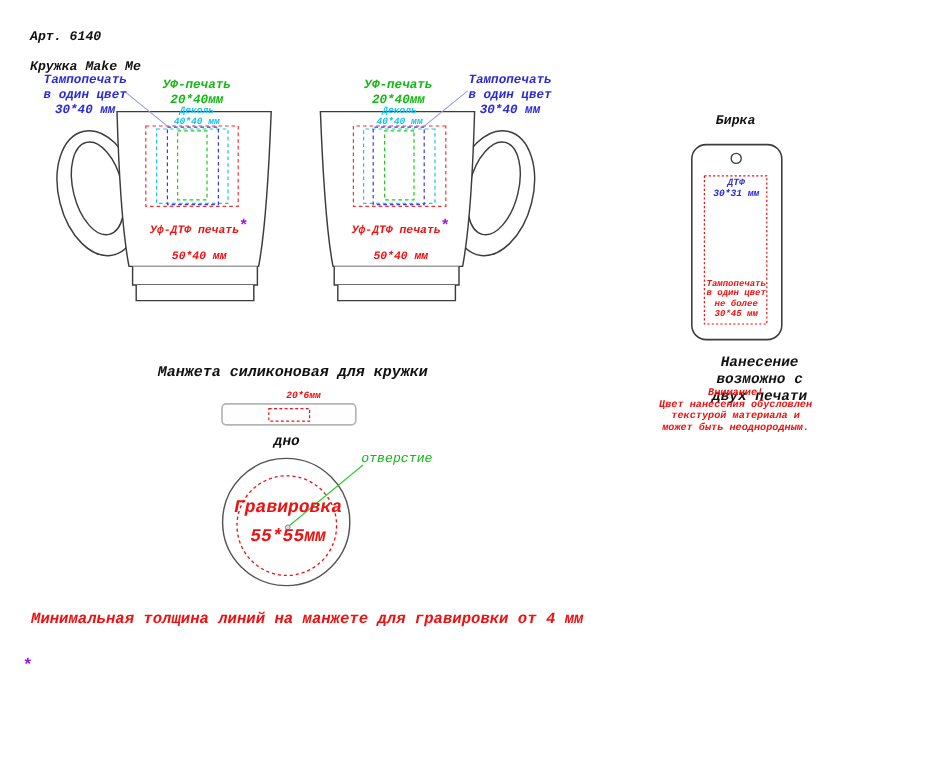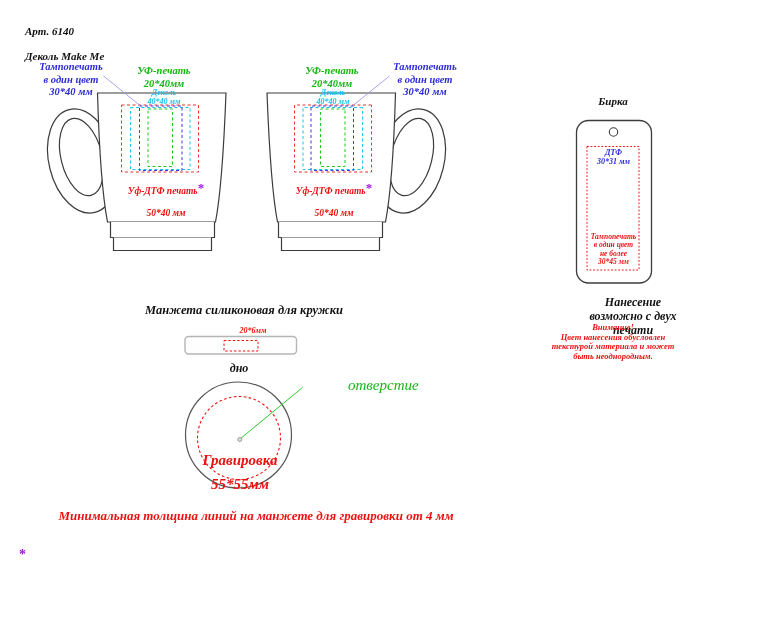--- a/index.html
+++ b/index.html
@@ -1,17 +1,17 @@
 <!DOCTYPE html>
 <html><head>
 <meta charset="utf-8">
 <style>
   html,body{margin:0;padding:0;background:#fff;}
   #sheet{position:relative;width:741px;height:641px;background:#ffffff;overflow:hidden;
-         font-family:Liberation Serif, serif;}
+         font-family:Liberation Mono, monospace;}
   #lineart{position:absolute;left:0;top:0;}
   .lbl{position:absolute;font-style:italic;font-weight:bold;white-space:pre-line;line-height:1.15;}
   .ctr{transform:translateX(-50%);text-align:center;}
   .c-blue{color:#2b2bd5;}
   .c-green{color:#14b814;}
   .c-cyan{color:#18c3ec;}
   .c-red{color:#ee1111;}
   .c-purple{color:#a213dd;}
   .c-black{color:#111111;}
   .star{color:#a213dd;font-style:normal;font-size:13px;vertical-align:2px;line-height:0;}
@@ -63,21 +63,21 @@
     <rect x="224" y="340.5" width="34" height="10.5" fill="none" stroke="#ee1111" stroke-width="1" stroke-dasharray="2.4 2"></rect>
 
     <circle cx="238.5" cy="435" r="53" fill="#ffffff" stroke="#555555" stroke-width="1.2"></circle>
     <circle cx="239" cy="438" r="41.5" fill="none" stroke="#ee1111" stroke-width="1.1" stroke-dasharray="2.6 2.4"></circle>
     <line x1="240" y1="439" x2="302.5" y2="387.5" stroke="#2ecc2e" stroke-width="1"></line>
     <circle cx="239.8" cy="439.5" r="2" fill="#dddddd" stroke="#888888" stroke-width="0.8"></circle>
   </svg>
 
   <div class="lbl c-black" style="left:25px;top:12px;font-size:11px;line-height:12.5px;">
     <div>Арт. 6140</div>
-    <div>Деколь Make Me</div>
+    <div>Кружка Make Me</div>
   </div>
 
   <div class="lbl ctr c-blue" style="left:71px;top:61px;font-size:10.5px;line-height:12.5px;">Тампопечать
 в один цвет
 30*40 мм</div>
   <div class="lbl ctr c-green" style="left:164px;top:65px;font-size:10.5px;line-height:12.5px;">УФ-печать
 20*40мм</div>
   <div class="lbl ctr c-cyan" style="left:164px;top:88px;font-size:8px;line-height:9px;">Деколь
 40*40 мм</div>
   <div class="lbl ctr c-red" style="left:166px;top:175px;font-size:9.5px;line-height:11px;">
@@ -104,20 +104,20 @@
 в один цвет
 не более
 30*45 мм</div>
   <div class="lbl ctr c-black" style="left:633px;top:296px;font-size:12px;">Нанесение возможно с двух печати</div>
   <div class="lbl ctr c-red" style="left:613px;top:323px;font-size:8.5px;line-height:9.5px;">Внимание!
 Цвет нанесения обусловлен текстурой материала и может быть неоднородным.</div>
 
   <div class="lbl ctr c-black" style="left:244px;top:303px;font-size:12.5px;">Манжета силиконовая для кружки</div>
   <div class="lbl ctr c-red" style="left:241px;top:326px;font-size:8px;margin-left:12px;">20*6мм</div>
   <div class="lbl ctr c-black" style="left:239px;top:362px;font-size:12px;text-align:right;">дно</div>
-  <div class="lbl c-green" style="left:301px;top:377px;font-size:15px;font-weight:normal;margin-left:47px;">отверстие</div>
-  <div class="lbl ctr c-red" style="left:240px;top:412px;font-size:15px;line-height:24px;margin-top:36px;">Гравировка
+  <div class="lbl c-green" style="left:301px;top:377px;font-size:11px;font-weight:normal;">отверстие</div>
+  <div class="lbl ctr c-red" style="left:240px;top:412px;font-size:15px;line-height:24px;">Гравировка
 55*55мм</div>
   <div class="lbl ctr c-red" style="left:256px;top:509px;font-size:13px;">Минимальная толщина линий на манжете для гравировки от 4 мм</div>
 
   <div class="lbl c-purple" style="left:19px;top:547px;font-size:14px;font-style:normal;">*</div>
 
 </div>
 
 </body></html>

